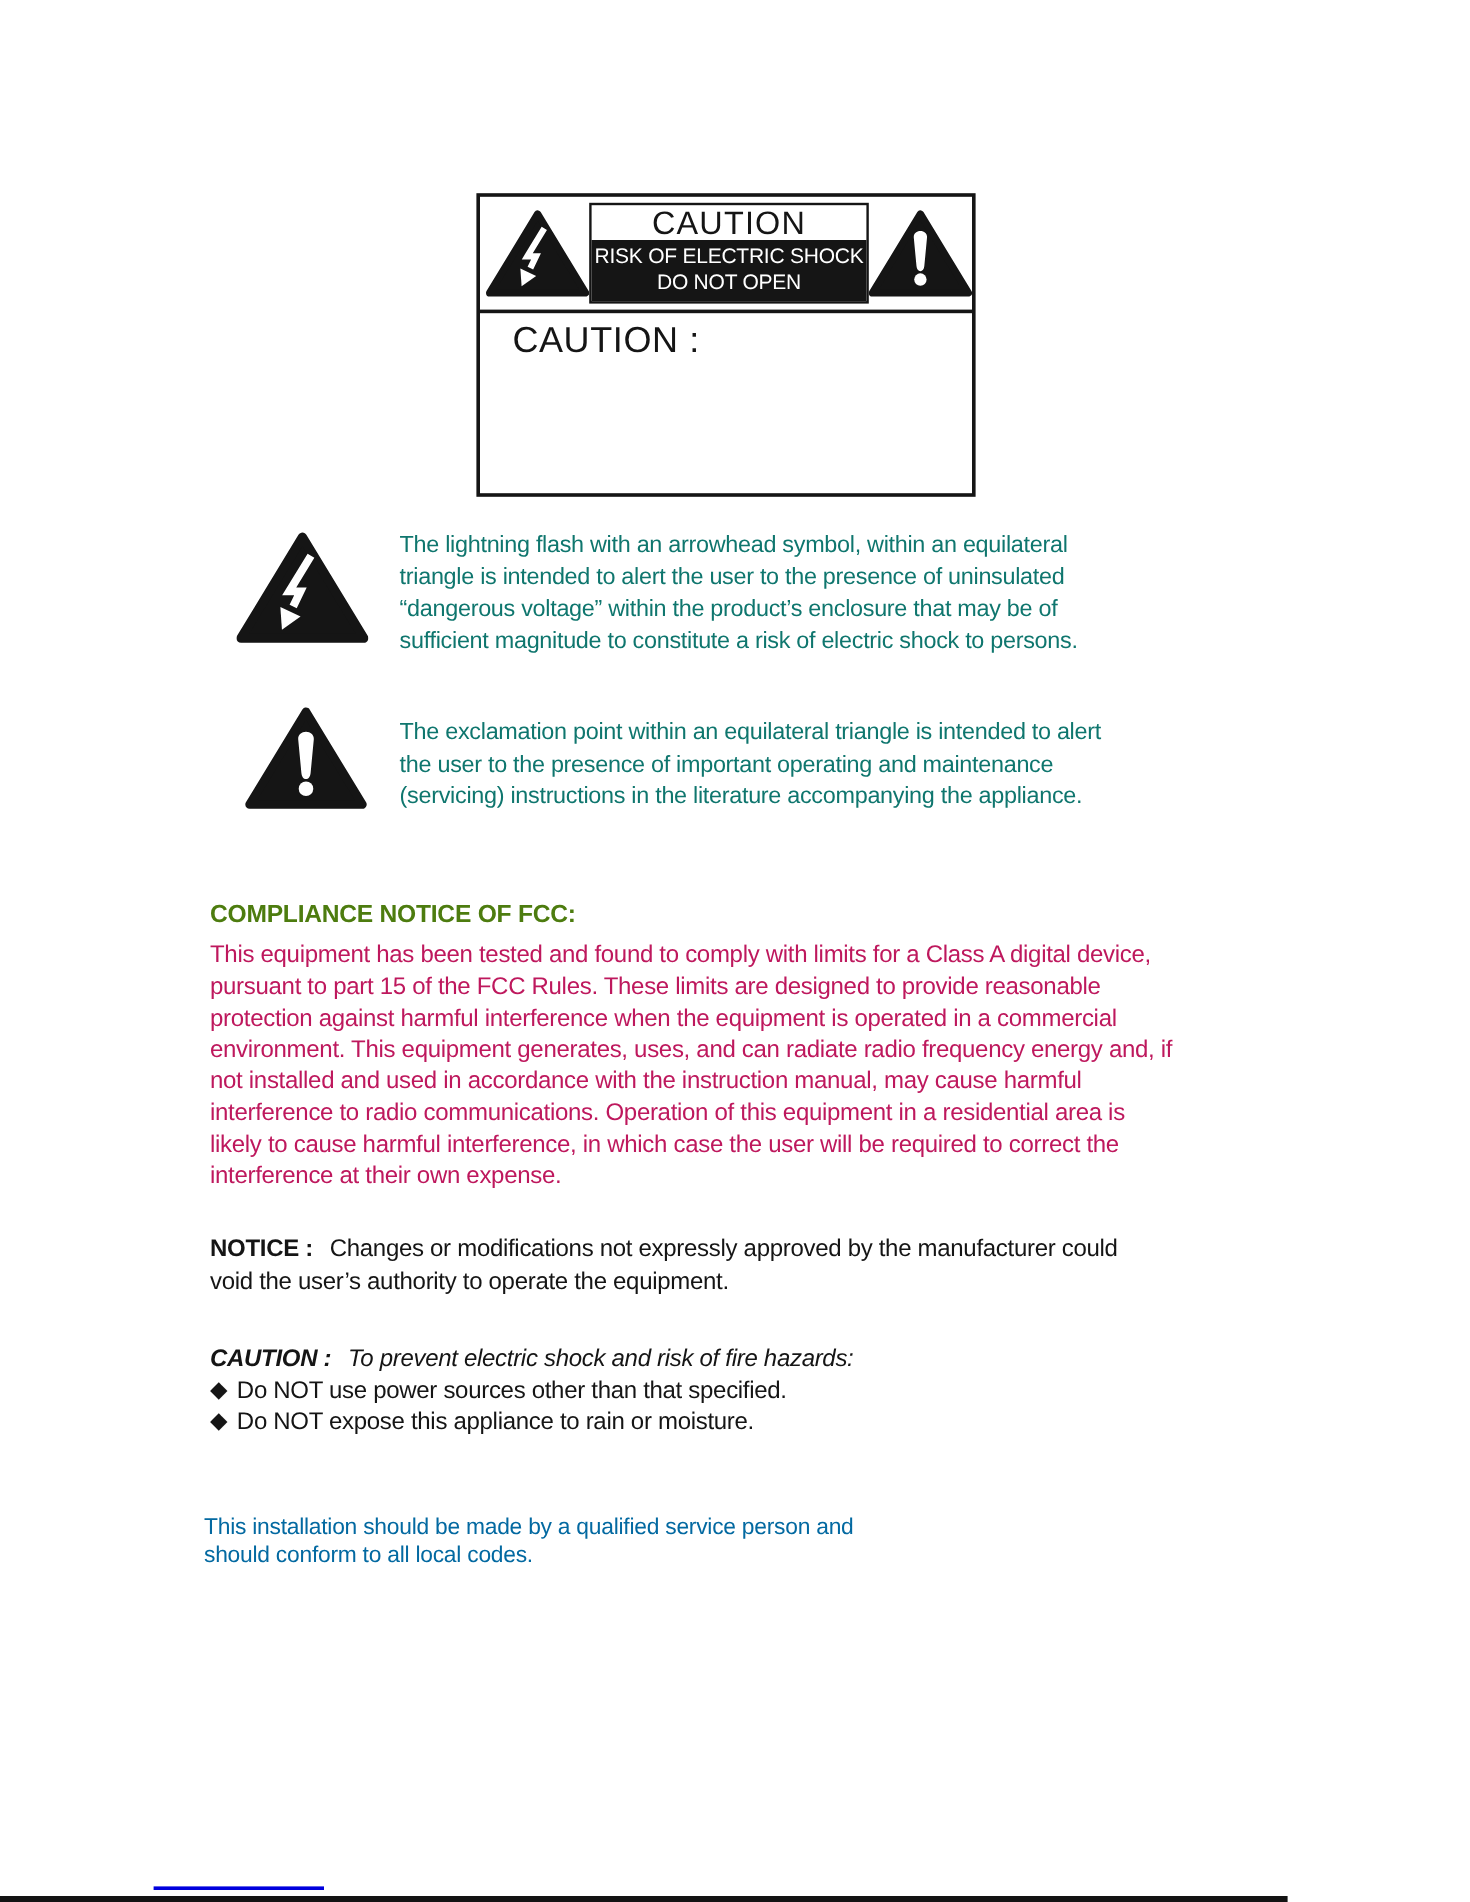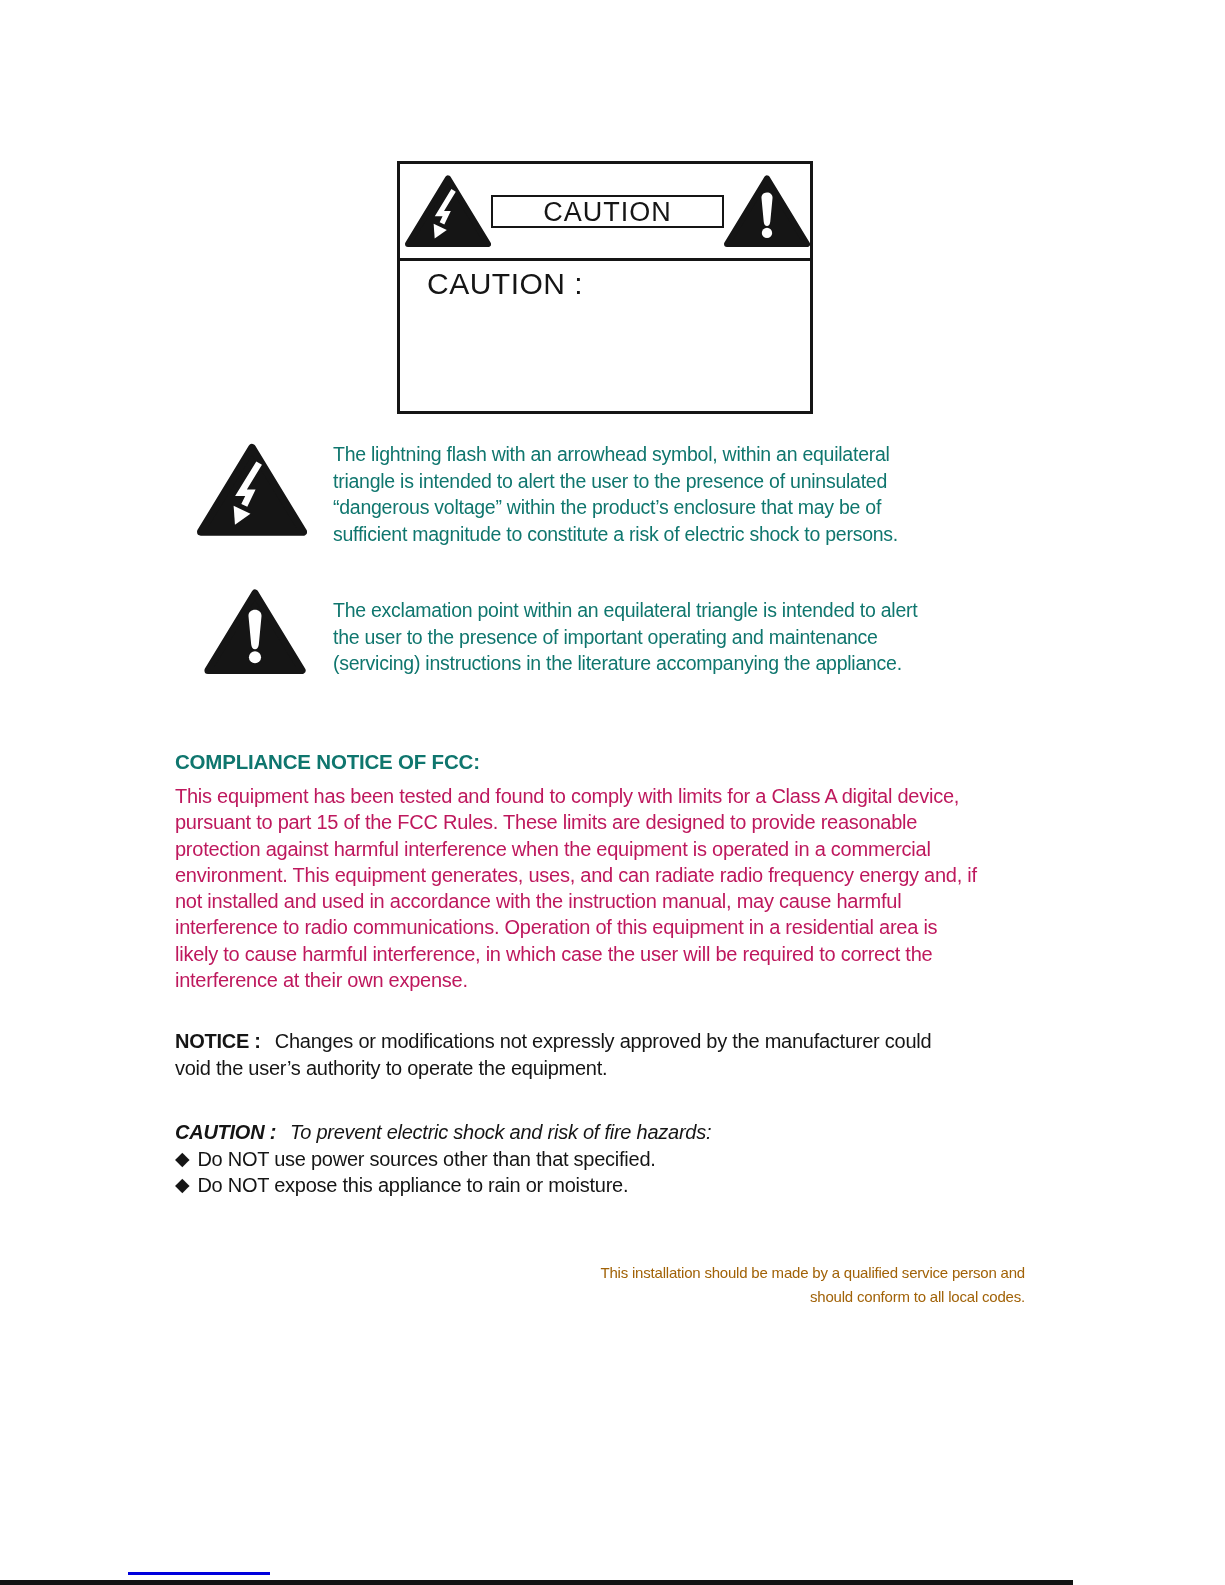--- a/index.html
+++ b/index.html
@@ -58,21 +58,21 @@
   .legend-text-2 { position: absolute; left: 333px; top: 597px; width: 680px; }
   .legend-text {
     font-size: 19.5px; line-height: 26.6px; letter-spacing: -0.25px;
     color: #0f766e; margin: 0;
   }
 
   
   .fcc-heading {
     position: absolute; left: 175px; top: 750px;
     font-size: 20.5px; font-weight: bold; letter-spacing: -0.2px;
-    margin: 0; color: #0f766e;
+    margin: 0; color: #4d7c0f;
   }
   .fcc-body {
     position: absolute; left: 175px; top: 783px; width: 900px;
     font-size: 20px; line-height: 26.3px; letter-spacing: -0.25px;
     margin: 0; color: #be185d;
   }
 
   
   .warning-para {
     position: absolute; left: 175px; top: 1028px; width: 890px;
@@ -87,22 +87,22 @@
     position: absolute; left: 175px; width: 890px;
     font-size: 20px; line-height: 25px; letter-spacing: -0.25px;
   }
   .bullet-row-1 { top: 1147px; }
   .bullet-row-2 { top: 1173px; }
   .diamond { display: inline-block; margin-right: 8px; font-size: 19px; transform: translateY(-1px); }
 
   
   .install-note {
     position: absolute; left: 170px; top: 1261px; width: 855px;
-    text-align: right; font-size: 15px; line-height: 24.4px;
-    letter-spacing: -0.2px; margin: 0; color: #a16207;
+    text-align: left; font-size: 19px; line-height: 24.4px;
+    letter-spacing: -0.2px; margin: 0; color: #0369a1;
   }
   .footer-link-underline {
     position: absolute; left: 128px; top: 1572px; width: 142px; height: 3px;
     background: #0000dd;
   }
   .bottom-bar {
     position: absolute; left: 0; top: 1580px; width: 1225px; height: 5px;
     background: #131313;
   }
 </style>
@@ -126,20 +126,24 @@
 
 <div class="page">
 
   <div class="warning-box">
     <div class="box-top">
       <svg class="tri-small" viewBox="0 0 100 86">
           <use href="#sym-lightning-triangle"></use>
         </svg>
       <div class="shock-label">
         <div class="label-title">CAUTION</div>
+        <div class="label-dark">
+          <div>RISK OF ELECTRIC SHOCK</div>
+          <div>DO NOT OPEN</div>
+        </div>
       </div>
       <svg class="tri-small" viewBox="0 0 100 86">
           <use href="#sym-exclamation-triangle"></use>
         </svg>
     </div>
     <div class="box-bottom">
       <div class="box-heading">CAUTION :</div>
     </div>
   </div>
 

